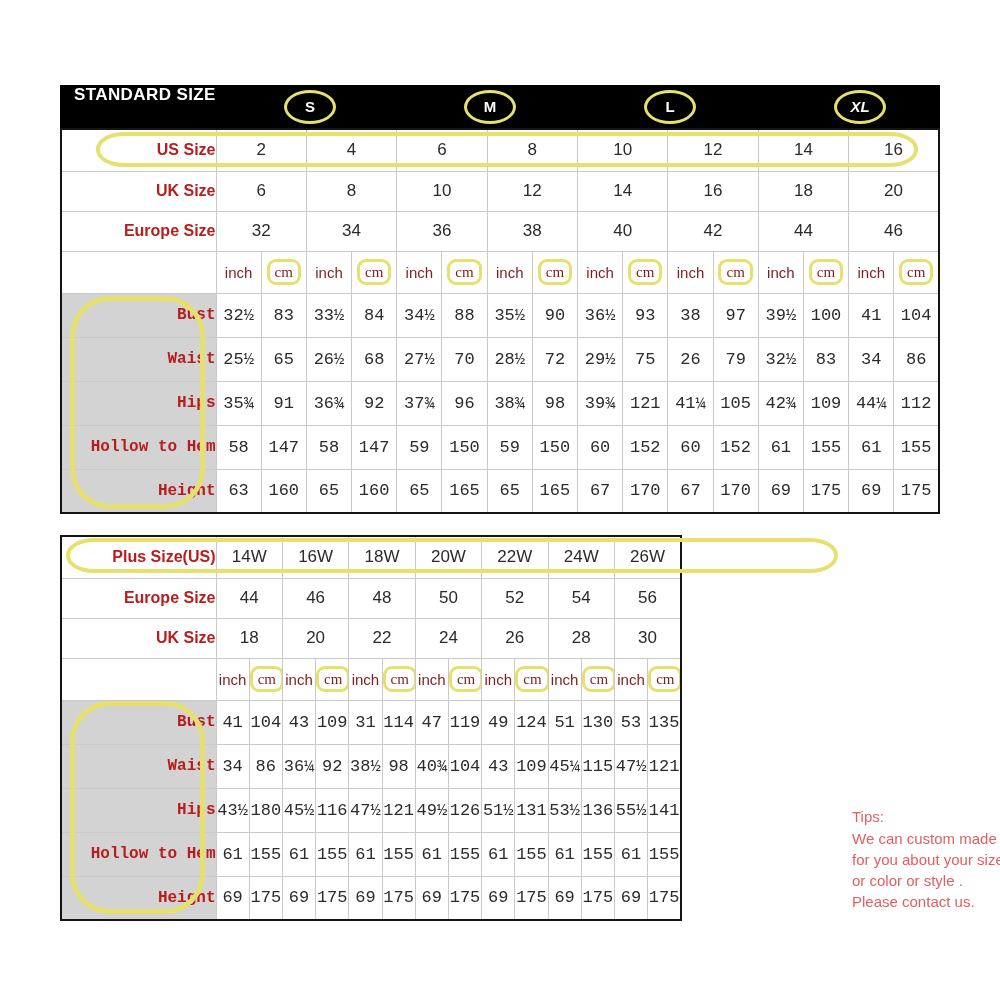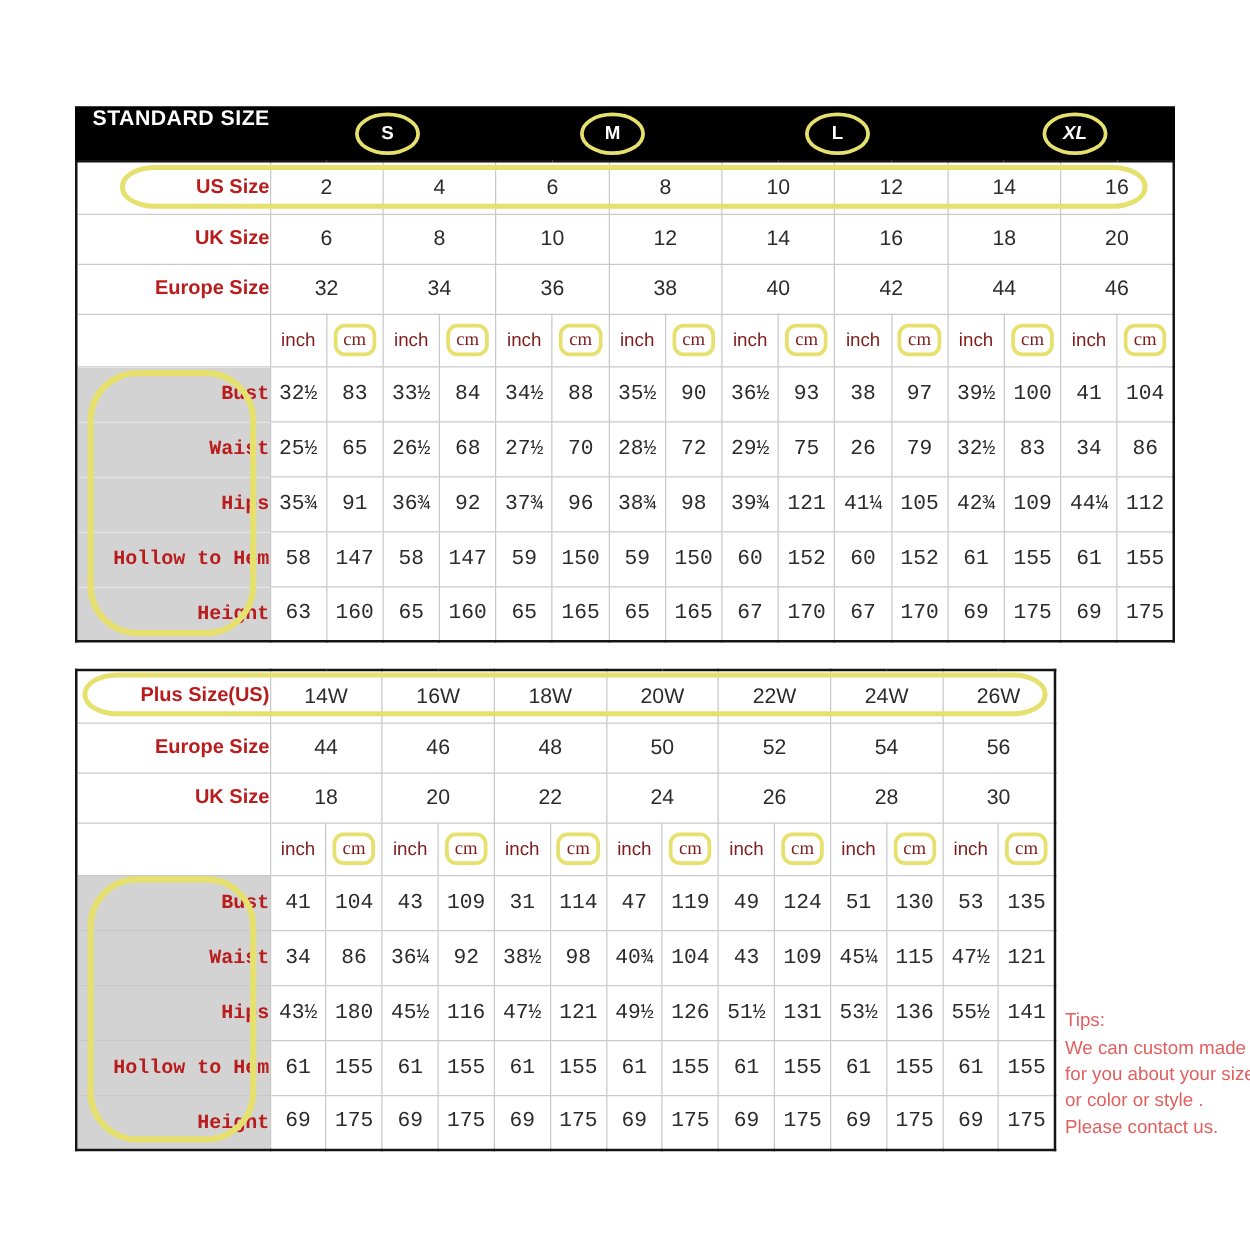--- a/index.html
+++ b/index.html
@@ -6,21 +6,21 @@
     --yellow:#e6e06e;
     --label-bg:#d3d3d3;
     --red:#e06060;
     --grid:#c9c9c9;
     --ink:#1f1f1f;
   }
   html,body{margin:0;padding:0;width:1000px;height:1000px;background:#ffffff;overflow:hidden;
     font-family:"Liberation Sans","DejaVu Sans",sans-serif;color:var(--ink);}
   .table-wrap{position:absolute;}
   #standard-wrap{left:60px;top:85px;width:880px;}
-  #plus-wrap{left:60px;top:535px;width:785px;}
+  #plus-wrap{left:60px;top:535px;width:622px;}
 
   
   .black-header{position:relative;height:43px;background:#000;color:#fff;display:flex;align-items:flex-start;box-sizing:border-box;}
   .black-header .bh-title{font-weight:bold;font-size:17px;letter-spacing:.4px;padding-left:14px;}
   .size-pill{position:absolute;top:50%;transform:translate(-50%,-50%);width:52px;height:34px;
     border:3px solid var(--yellow);border-radius:50%;display:flex;align-items:center;justify-content:center;
     color:#fff;font-weight:bold;font-size:15px;box-sizing:border-box;}
 
   table{border-collapse:collapse;width:100%;table-layout:fixed;border:2px solid #141414;background:#fff;}
   td{border:1px solid var(--grid);text-align:center;vertical-align:middle;padding:0;font-size:17px;color:#2b2b2b;overflow:hidden;}

